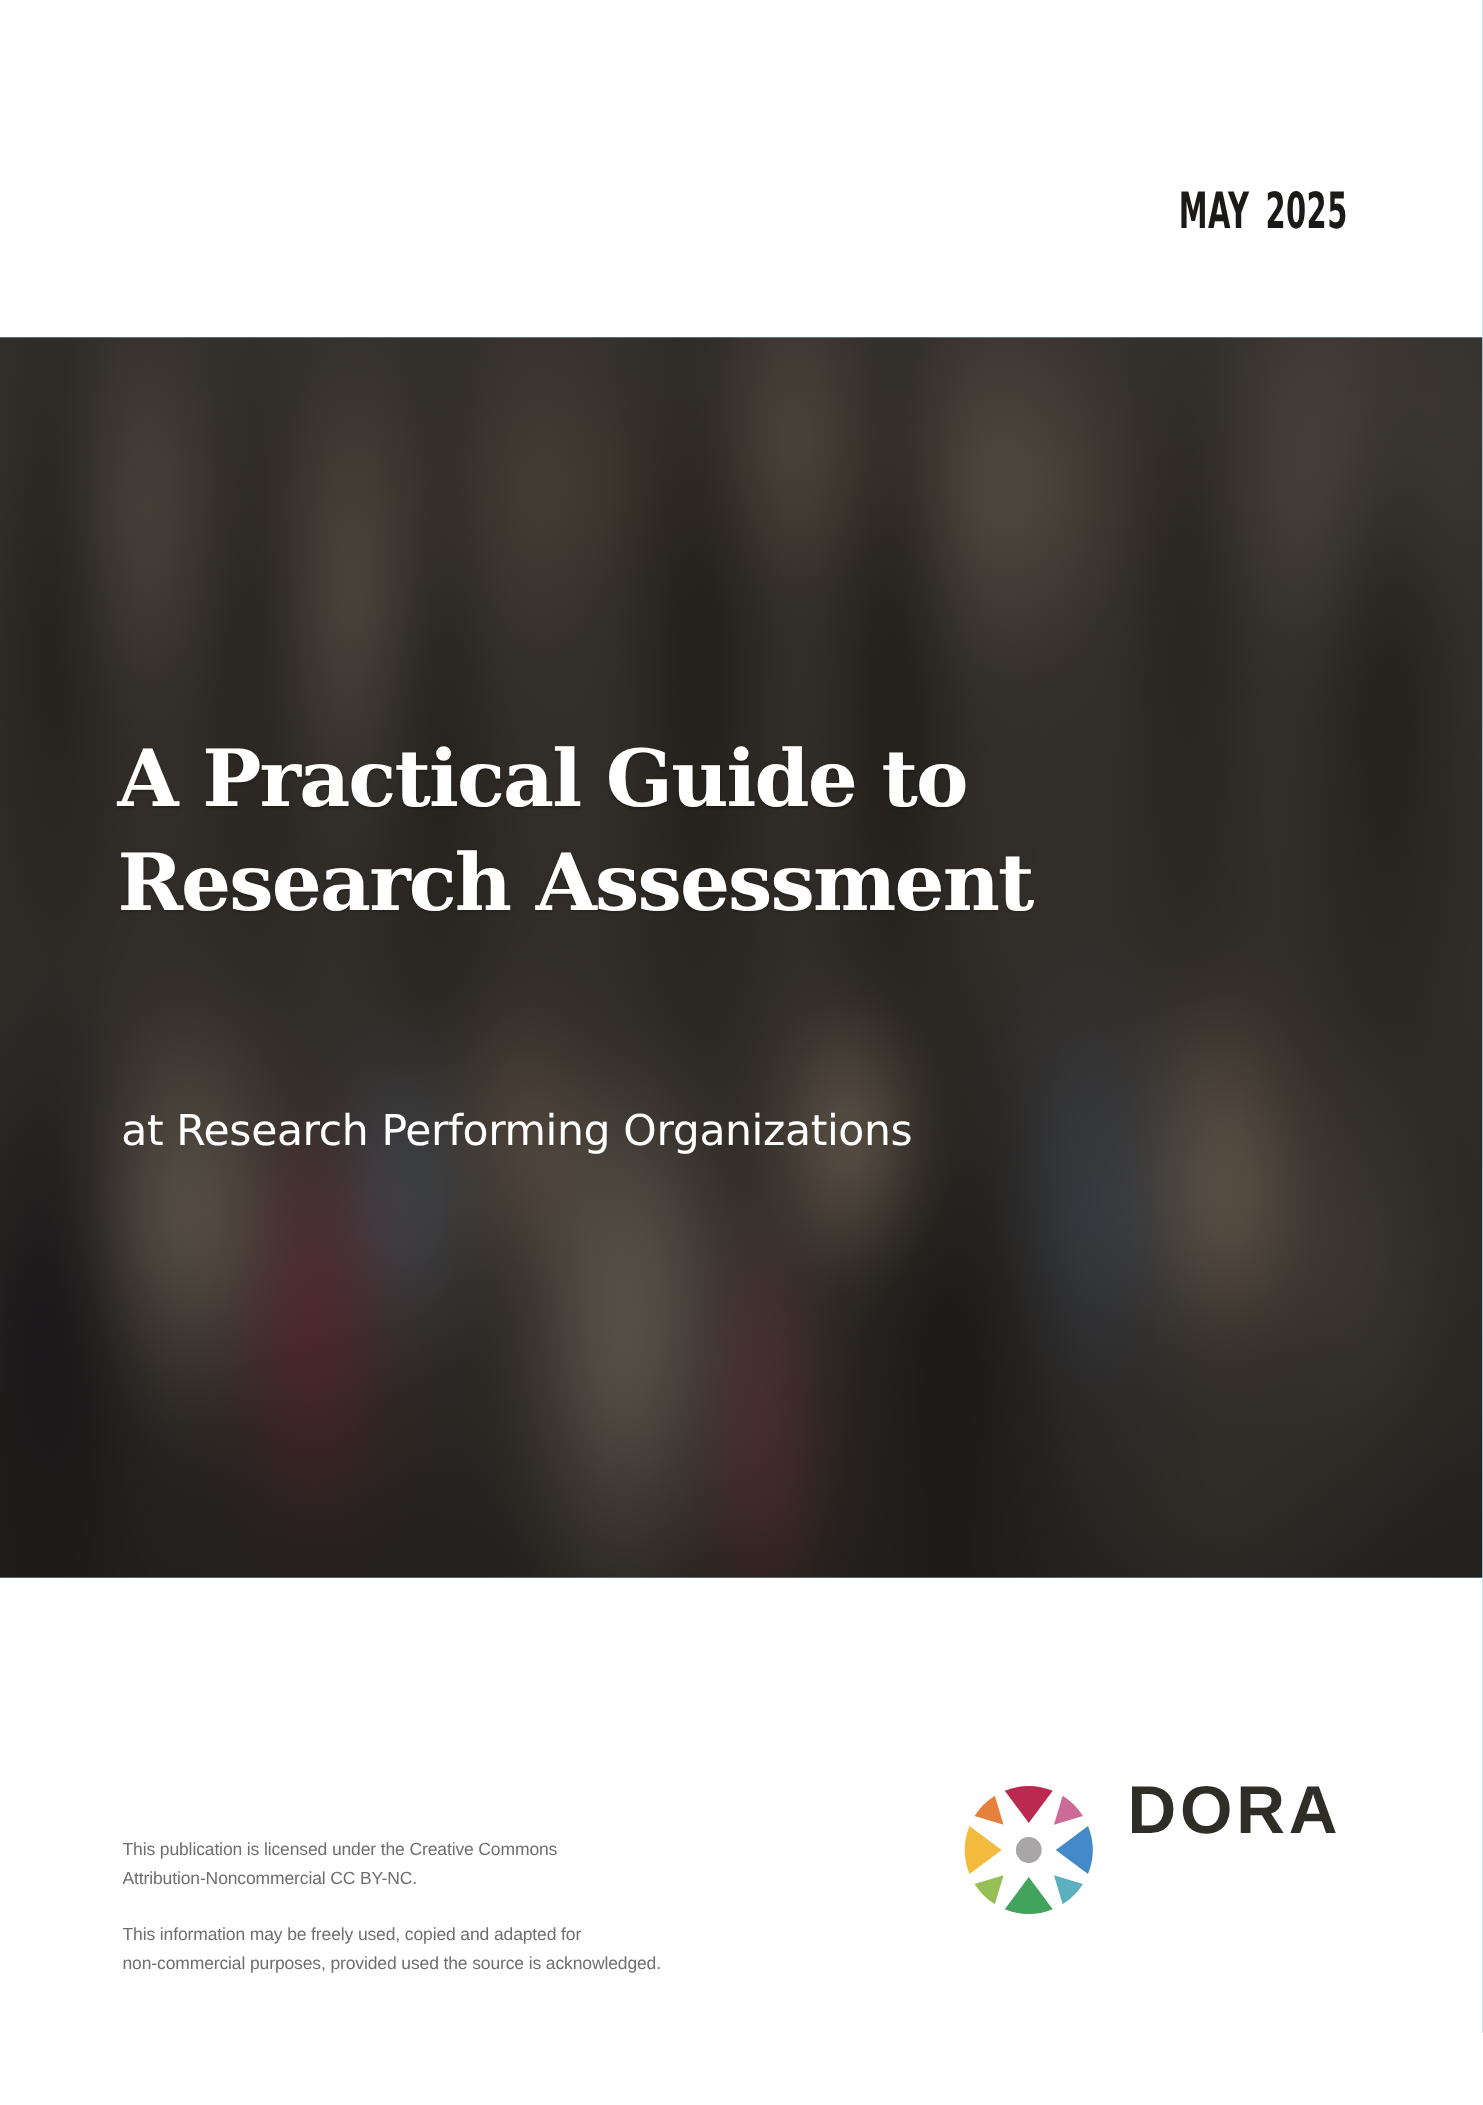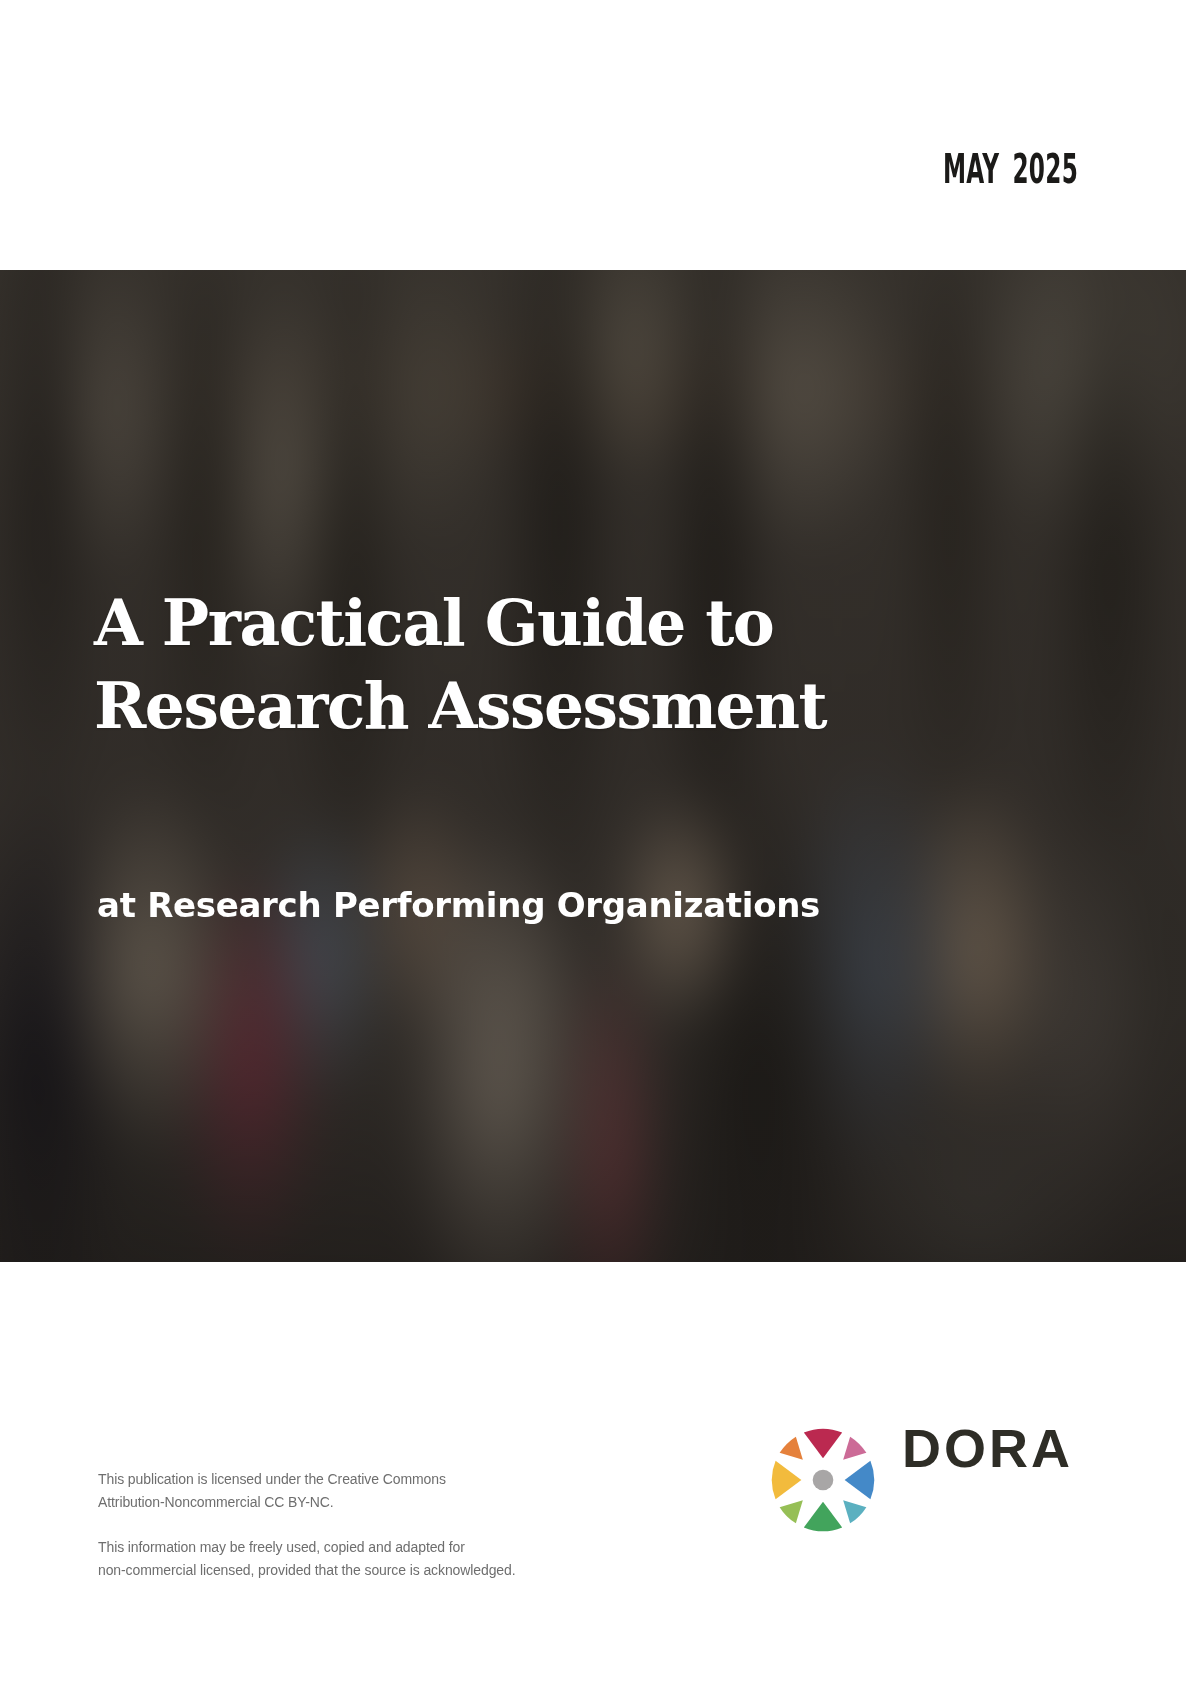--- a/index.html
+++ b/index.html
@@ -93,21 +93,21 @@
     line-height: 83px;
     letter-spacing: -1.5px;
     text-shadow: 0 1px 2px rgba(0,0,0,0.25);
     white-space: nowrap;
   }
   .hero-subtitle {
     position: absolute;
     left: 97px; top: 615px;
     color: #ffffff;
     font-family: "DejaVu Sans", sans-serif;
-    font-weight: 700;
+    font-weight: 400;
     font-size: 34px;
     letter-spacing: -0.3px;
     white-space: nowrap;
   }
 
   
   .license {
     position: absolute;
     left: 98px; top: 1468px;
     font-family: Liberation Sans, sans-serif;
@@ -155,21 +155,21 @@
     <div class="hero-subtitle">at Research Performing Organizations</div>
   </div>
 
   <div class="license">
     <p>
       <span>This publication is licensed under the Creative Commons</span><br>
       <span>Attribution-Noncommercial CC BY-NC.</span>
     </p>
     <p>
       <span>This information may be freely used, copied and adapted for</span><br>
-      <span>non-commercial licensed, provided that the source is acknowledged.</span>
+      <span>non-commercial purposes, provided used the source is acknowledged.</span>
     </p>
   </div>
 
   <div class="logo">
     <svg viewBox="0 0 120 120" aria-hidden="true">
 
       <path d="M40.5 11.8 A52 52 0 0 1 79.5 11.8 L60 38 Z" fill="#bb2950"></path>
       <path d="M40.5 11.8 A52 52 0 0 1 79.5 11.8 L60 38 Z" transform="rotate(90 60 60)" fill="#4489c8"></path>
       <path d="M40.5 11.8 A52 52 0 0 1 79.5 11.8 L60 38 Z" transform="rotate(180 60 60)" fill="#42a45c"></path>
       <path d="M40.5 11.8 A52 52 0 0 1 79.5 11.8 L60 38 Z" transform="rotate(270 60 60)" fill="#f2bb3d"></path>

